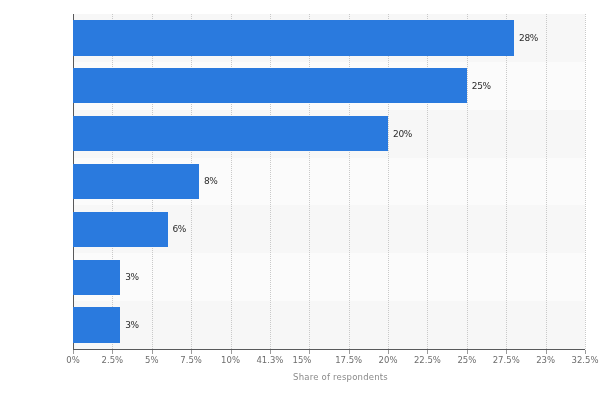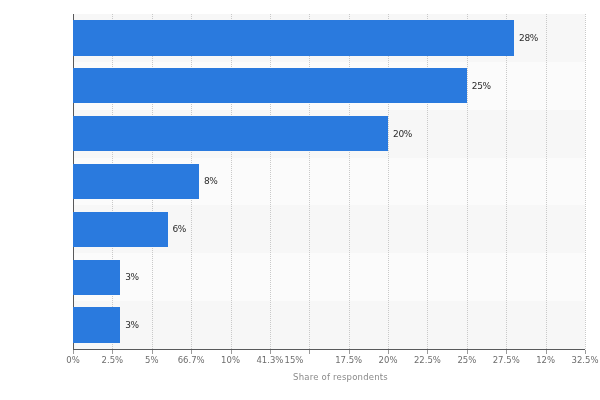--- a/index.html
+++ b/index.html
@@ -218,39 +218,39 @@
 
   <div class="x-axis-line"></div>
   <div class="tick-wrap">
       <div class="tick" style="left: 0px;"></div>
       <div class="tick-label" style="left: 0px;">0%</div>
       <div class="tick" style="left: 39.3846px;"></div>
       <div class="tick-label" style="left: 39.3846px;">2.5%</div>
       <div class="tick" style="left: 78.7692px;"></div>
       <div class="tick-label" style="left: 78.7692px;">5%</div>
       <div class="tick" style="left: 118.154px;"></div>
-      <div class="tick-label" style="left: 118.154px;">66.7%</div>
+      <div class="tick-label" style="left: 118.154px;">7.5%</div>
       <div class="tick" style="left: 157.538px;"></div>
       <div class="tick-label" style="left: 157.538px;">10%</div>
       <div class="tick" style="left: 196.923px;"></div>
       <div class="tick-label" style="left: 196.923px;">41.3%</div>
       <div class="tick" style="left: 236.308px;"></div>
-      <div class="tick-label" style="left: 221px;">15%</div>
+      <div class="tick-label" style="left: 229px;">15%</div>
       <div class="tick" style="left: 275.692px;"></div>
       <div class="tick-label" style="left: 275.692px;">17.5%</div>
       <div class="tick" style="left: 315.077px;"></div>
       <div class="tick-label" style="left: 315.077px;">20%</div>
       <div class="tick" style="left: 354.462px;"></div>
       <div class="tick-label" style="left: 354.462px; text-align: right;">22.5%</div>
       <div class="tick" style="left: 393.846px;"></div>
       <div class="tick-label" style="left: 393.846px;">25%</div>
       <div class="tick" style="left: 433.231px;"></div>
       <div class="tick-label" style="left: 433.231px;">27.5%</div>
       <div class="tick" style="left: 472.615px;"></div>
-      <div class="tick-label" style="left: 472.615px;">12%</div>
+      <div class="tick-label" style="left: 472.615px;">23%</div>
       <div class="tick" style="left: 512px;"></div>
       <div class="tick-label" style="left: 512px;">32.5%</div>
     </div>
 
   <div class="axis-title">
     <span>Share of respondents</span>
   </div>
 
 </div>
 

